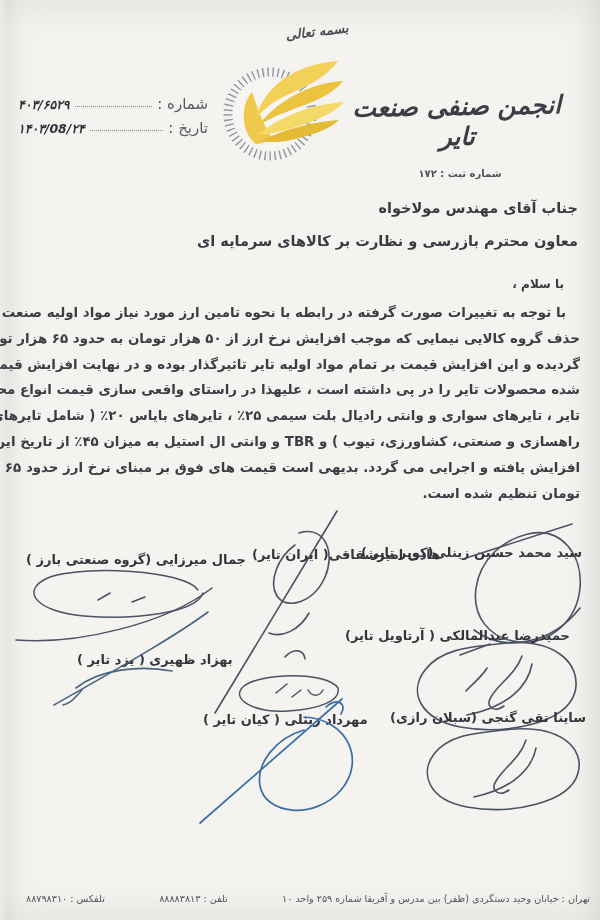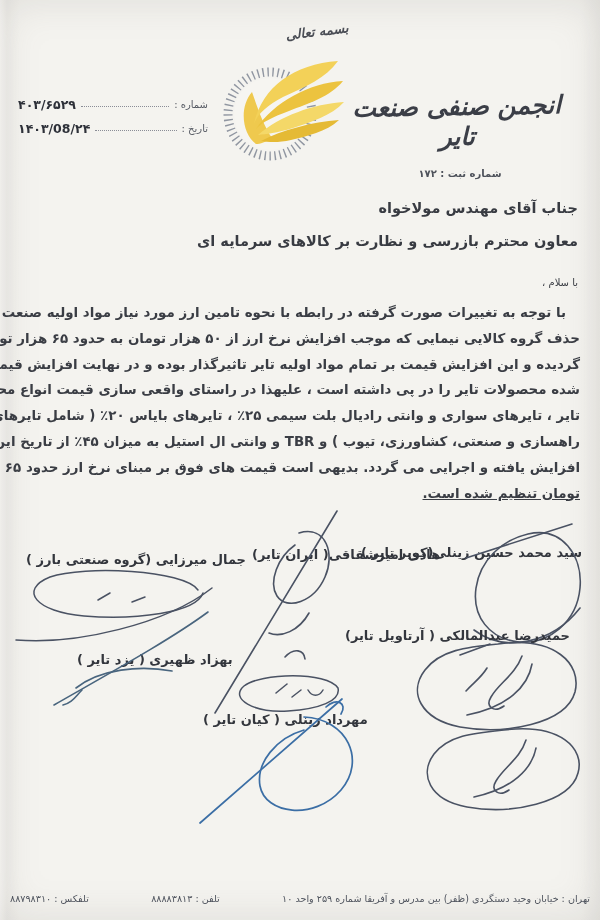--- a/index.html
+++ b/index.html
@@ -28,50 +28,50 @@
     font-size:25px; font-weight:700; font-style:italic;
     color:#3b3e47; letter-spacing:-1px; transform:rotate(-1deg);
     line-height:1.2;
   }
   .reg-no {
     top:168px; right:70px; width:140px; text-align:center;
     font-size:10px; color:#4e525b; font-weight:700;
   }
   .ref-block { top:92px; left:18px; width:190px; font-size:12px; }
   .ref-row { display:flex; align-items:center; direction:rtl; height:24px; }
-  .ref-label { font-size:10px; color:#565a63; white-space:nowrap; }
+  .ref-label { font-size:15px; color:#565a63; white-space:nowrap; }
   .ref-dots { flex:1; border-bottom:1.5px dotted #8a8d96; margin:0 5px 4px 5px; height:10px; }
-  .ref-value { font-weight:700; font-size:12.5px; color:#2e3139; white-space:nowrap; direction:ltr; }
+  .ref-value { font-weight:700; font-size:12.5px; color:#2e3139; white-space:nowrap; direction:ltr;font-style:italic; }
 
   
   .recipient-1 { top:200px; right:22px; font-size:14.5px; font-weight:700; }
   .recipient-2 { top:233px; right:22px; font-size:14.5px; font-weight:700; }
-  .salutation  { top:277px; right:22px; font-size:10px;  font-weight:400; }
+  .salutation  { top:277px; right:36px; font-size:12px;  font-weight:700; }
   .body-block  { top:300px; right:20px; left:20px; }
   .body-line {
     font-size:13.4px; font-weight:700; color:#3a3d44;
     height:25.8px; line-height:25.8px; white-space:nowrap;
     text-align:justify; text-align-last:justify;
   }
   .body-line.first { padding-right:14px; }
-  .body-line.last  { text-align-last:right;text-decoration:underline; }
+  .body-line.last  { text-align-last:right; }
 
   
   .sig-name { font-size:13px; font-weight:700; color:#33363d; white-space:nowrap; }
   .sig-svg  { position:absolute; }
   .sig-svg path { fill:none; stroke-linecap:round; stroke-linejoin:round; }
 
   
   .footer {
     top:893px; left:10px; right:10px;
     display:flex; direction:rtl; justify-content:space-between; align-items:baseline;
     font-size:9.6px; color:#4d525c; font-weight:400;
   }
   .footer b { font-weight:400; }
-  .footer .pair { white-space:nowrap; }
+  .footer .pair { white-space:nowrap;margin-left:16px; }
   .num { direction:ltr; unicode-bidi:embed; }
 </style>
 </head>
 <body>
 
 <div class="page">
 
   <div class="abs bismillah">بسمه تعالی</div>
 
   <svg class="abs" style="top:52px; left:212px;" width="140" height="115" viewBox="0 0 140 115">
@@ -175,20 +175,21 @@
 
   <div class="abs sig-name" style="top:712px; left:203px;">مهرداد زینلی ( کیان تایر )</div>
   <svg class="sig-svg" style="top:693px; left:188px;" width="185" height="135" viewBox="0 0 185 135">
     <g stroke="#3b6ea5" stroke-width="1.7">
       <path d="M154,6 L12,130"></path>
       <path d="M116,24 C160,26 178,68 153,97 C126,128 77,121 72,93 C68,70 88,45 116,37"></path>
       <path d="M138,14 C148,4 160,10 153,21"></path>
     </g>
   </svg>
 
+  <div class="abs sig-name" style="top:710px; right:14px;">ساینا تقی گنجی (سبلان رازی)</div>
   <svg class="sig-svg" style="top:722px; left:414px;" width="175" height="90" viewBox="0 0 175 90">
     <g stroke="#4a5263" stroke-width="1.6">
       <path d="M90,8 C147,1 171,27 164,51 C156,81 97,93 53,85 C15,78 5,52 20,32 C35,13 60,11 90,8"></path>
       <path d="M112,18 C106,37 90,45 82,59 C76,69 85,75 95,68"></path>
       <path d="M122,26 C118,47 98,67 60,75"></path>
     </g>
   </svg>
 
   <div class="abs footer">
     <span class="pair">تهران : خیابان وحید دستگردی (ظفر) بین مدرس و آفریقا شماره ۲۵۹ واحد ۱۰</span>

